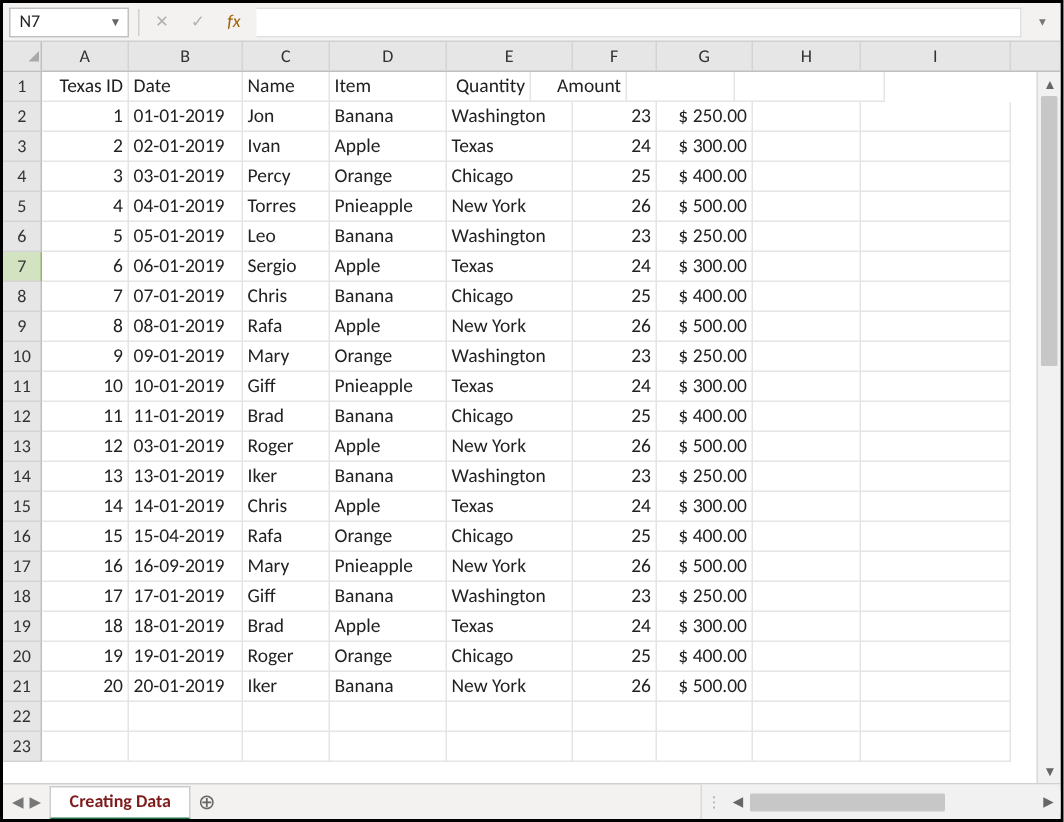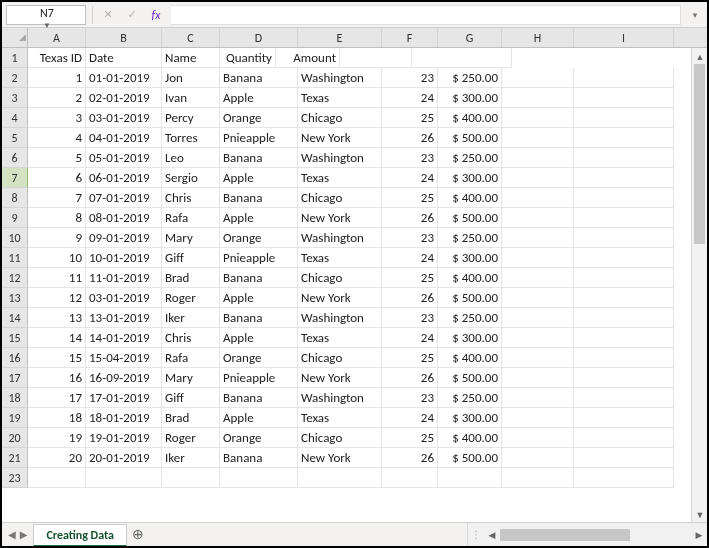--- a/index.html
+++ b/index.html
@@ -29,36 +29,35 @@
   .name-box {
     width: 80px;
     height: 20px;
     background: #fff;
     border: 1px solid #c0c0c0;
     display: flex;
     align-items: center;
     padding: 0 4px 0 6px;
     font-size: 12px;
     justify-content: space-between;
-    flex-direction: column;
   }
   .name-box .caret {
     font-size: 8px;
     color: #666;
   }
   .fb-divider {
     width: 1px; height: 18px; background: #d0d0d0;
   }
   .fb-btn {
     width: 18px; height: 18px;
     display: flex; align-items: center; justify-content: center;
     color: #888;
     cursor: default;
   }
-  .fb-btn.fx { font-style: italic; color: #6d28d9; font-size: 12px;}
+  .fb-btn.fx { font-style: italic; color: #a16207; font-size: 12px;}
   .fb-btn.x { color:#b0b0b0; font-size:11px; }
   .fb-btn.check { color:#b0b0b0; font-size:11px; }
   .formula-input {
     flex: 1;
     height: 20px;
     background: #fff;
     border: 1px solid #e0e0e0;
     border-left: none;
     display: flex;
     align-items: center;
@@ -174,21 +173,21 @@
     display:flex;align-items:center;gap:4px;padding:0 6px;color:#777;
   }
   .tab-nav span{font-size:10px;}
   .sheet-tab {
     background:#fff;
     border:1px solid #ccc;
     border-bottom:2px solid #217346;
     padding:2px 12px;
     font-size:12px;
     font-weight:bold;
-    color:#14532d;
+    color:#7f1d1d;
     display:flex;align-items:center;
     position:relative;
     top:1px;
   }
   .add-sheet{
     width:22px;display:flex;align-items:center;justify-content:center;color:#666;font-size:14px;
   }
   .tabs-spacer{flex:1;}
   .hsb {
     width: 240px;
@@ -236,20 +235,21 @@
       <div class="ch wI">I</div>
     </div>
   <div class="rows-scroll">
     <div class="rows-inner">
 
     <div class="r">
           <div class="rh">1</div>
           <div class="c wA num">Texas ID</div>
           <div class="c wB">Date</div>
           <div class="c wC">Name</div>
+          <div class="c wD">Item</div>
           <div class="c wF num">Quantity</div>
           <div class="c wG num">Amount</div>
           <div class="c wH"></div>
           <div class="c wI"></div>
         </div>
         <div class="r">
           <div class="rh">2</div>
           <div class="c wA num">1</div>
           <div class="c wB">01-01-2019</div>
           <div class="c wC">Jon</div>
@@ -478,20 +478,32 @@
         </div>
         <div class="r">
           <div class="rh">21</div>
           <div class="c wA num">20</div>
           <div class="c wB">20-01-2019</div>
           <div class="c wC">Iker</div>
           <div class="c wD">Banana</div>
           <div class="c wE">New York</div>
           <div class="c wF num">26</div>
           <div class="c wG num">$ 500.00</div>
+          <div class="c wH"></div>
+          <div class="c wI"></div>
+        </div>
+        <div class="r">
+          <div class="rh">22</div>
+          <div class="c wA"></div>
+          <div class="c wB"></div>
+          <div class="c wC"></div>
+          <div class="c wD"></div>
+          <div class="c wE"></div>
+          <div class="c wF"></div>
+          <div class="c wG"></div>
           <div class="c wH"></div>
           <div class="c wI"></div>
         </div>
         <div class="r">
           <div class="rh">23</div>
           <div class="c wA"></div>
           <div class="c wB"></div>
           <div class="c wC"></div>
           <div class="c wD"></div>
           <div class="c wE"></div>

